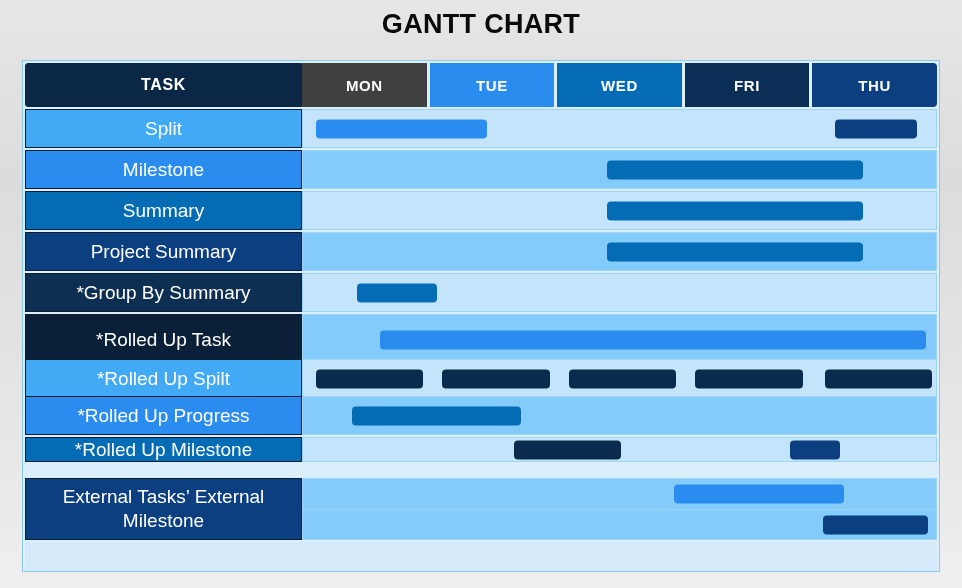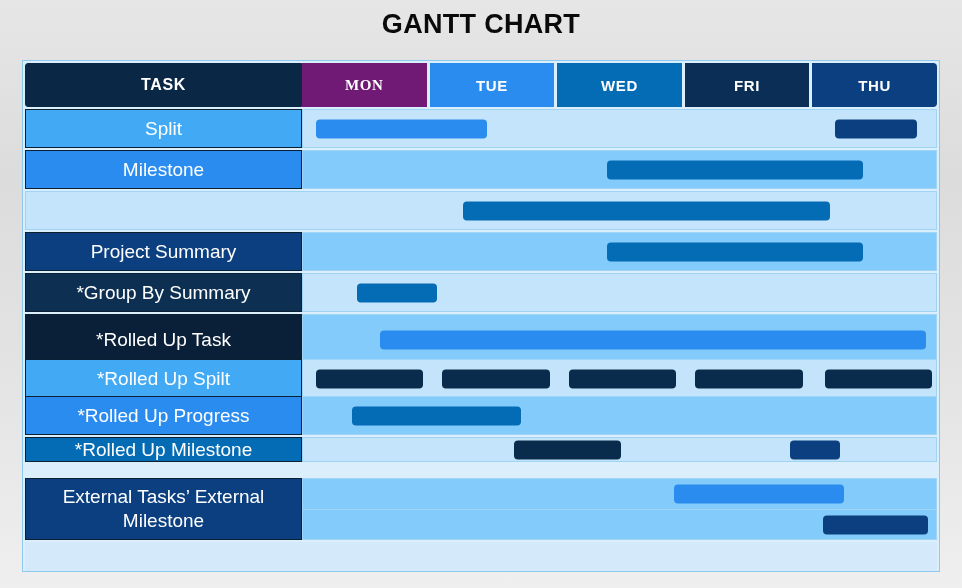--- a/index.html
+++ b/index.html
@@ -132,21 +132,21 @@
 <div class="title-bar">
   <div class="chart-title">GANTT CHART</div>
 </div>
 
 <div class="gantt-frame">
   <div class="gantt-table">
 
     <div class="grow header-row">
       <div class="label-cell">TASK</div>
       <div class="head-strip" id="day-heads">
-          <div class="day-head" style="background: #701a75; font-family: Liberation Serif, serif;">
+          <div class="day-head" style="background: #404040;">
             <span>MON</span>
           </div>
           <div class="day-head" style="background: rgb(43, 140, 240);">
             <span>TUE</span>
           </div>
           <div class="day-head" style="background: rgb(4, 107, 181);">
             <span>WED</span>
           </div>
           <div class="day-head" style="background: rgb(10, 46, 85);">
             <span>FRI</span>
@@ -169,20 +169,23 @@
         </div>
         <div class="grow" style="top: 87px; height: 39px;">
           <div class="label-cell" style="background: rgb(43, 140, 240);">
             <span>Milestone</span>
           </div>
           <div class="track-cell" style="background: rgb(131, 203, 251);">
             <div class="bar" style="left: 48%; width: 40.4%; background: rgb(4, 107, 181);"></div>
           </div>
         </div>
         <div class="grow" style="top: 128px; height: 39px;">
+          <div class="label-cell" style="background: rgb(4, 107, 181);">
+            <span>Summary</span>
+          </div>
           <div class="track-cell" style="background: rgb(196, 228, 251);">
             <div class="bar" style="left: 48%; width: 40.4%; background: rgb(4, 107, 181);"></div>
           </div>
         </div>
         <div class="grow" style="top: 169px; height: 39px;">
           <div class="label-cell" style="background: rgb(11, 63, 128);">
             <span>Project Summary</span>
           </div>
           <div class="track-cell" style="background: rgb(131, 203, 251);">
             <div class="bar" style="left: 48%; width: 40.4%; background: rgb(4, 107, 181);"></div>

